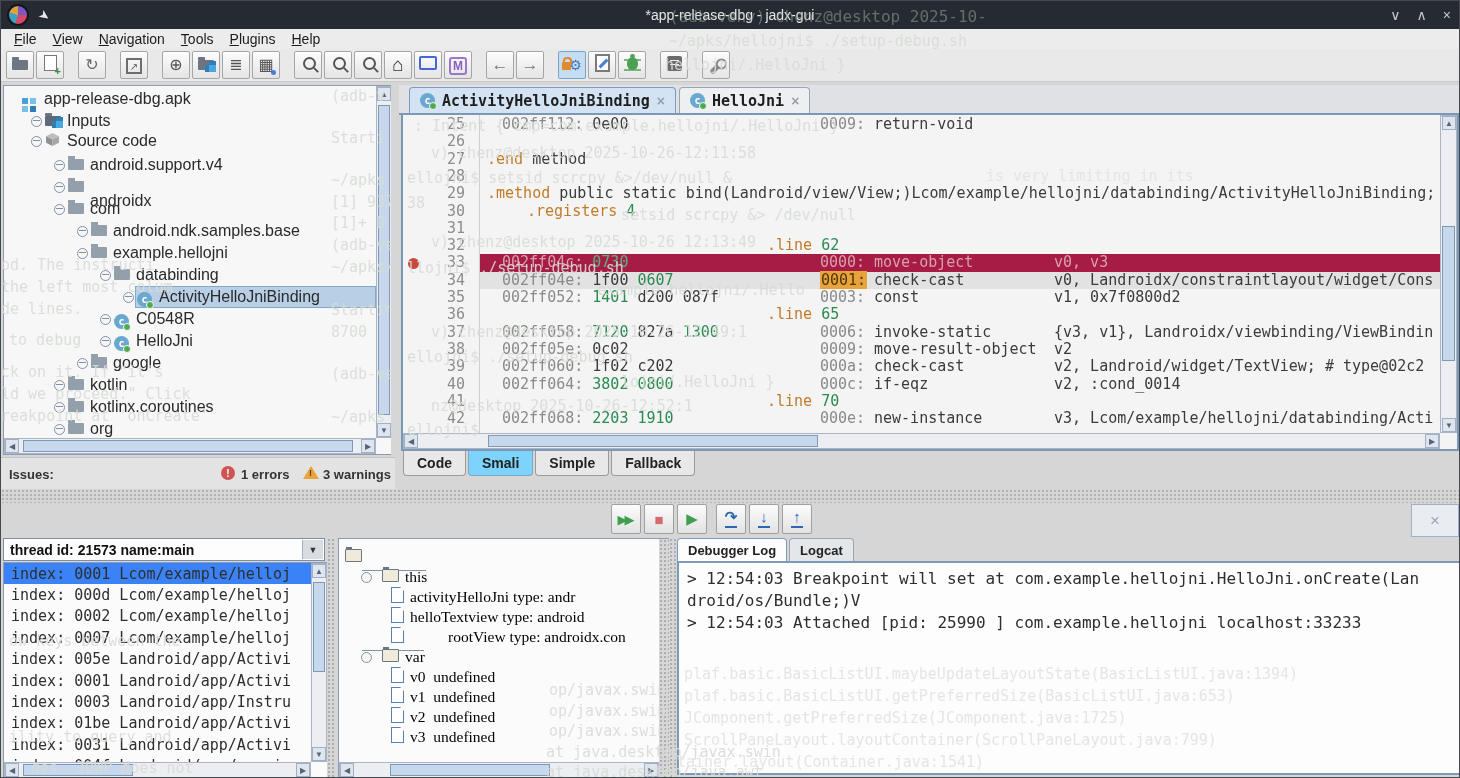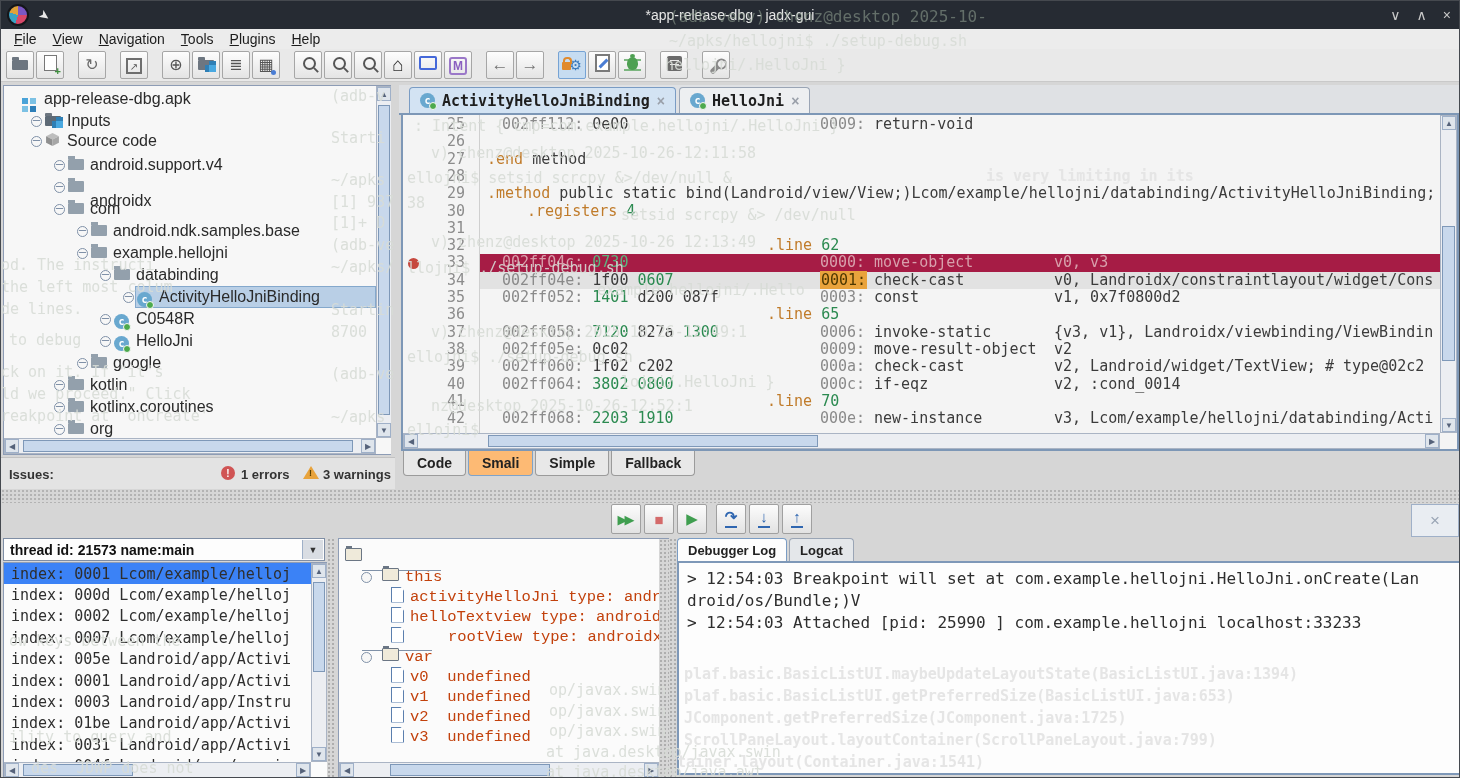--- a/index.html
+++ b/index.html
@@ -102,21 +102,21 @@
   .bpdot{position:absolute;left:5px;top:3.5px;width:11px;height:11px;border-radius:50%;background:#c6483e;cursor:pointer;}
   .seg{position:absolute;white-space:pre;}
   .c-addr{color:#8a8a8a;} .c-dk{color:#3b3b3b;} .c-gr{color:#2b8a50;} .c-kw{color:#c07b2a;}
   .hl-red .c-addr,.hl-red .c-dk{color:#d8a0ac;}
   .hl-red .c-gr{color:#5cb37f;}
   .c-mark{background:#e9a33c;color:#4d3800;padding:0 1px;margin-top:40px;}
   
   #viewtabs{position:absolute;left:402px;top:450px;height:28px;display:flex;align-items:flex-start;gap:2px;}
   .vtab{height:24px;padding:0 13px;display:flex;align-items:center;border:1px solid #9b9b9b;border-top:none;border-radius:0 0 4px 4px;
      background:#e8e8e8;font-size:14px;font-weight:bold;color:#222;cursor:pointer;}
-  .vtab.active{background:#fdba74;border-color:#7fa3c9;}
+  .vtab.active{background:#7dd3fc;border-color:#7fa3c9;}
   
   #vsplit1{position:absolute;left:390px;top:84px;width:8px;height:406px;background:#d6d6d6;}
   #hsplit{position:absolute;left:0;top:488px;width:100%;height:14px;background:#d6d6d6 radial-gradient(#b3b3b3 1px,transparent 1.2px);background-size:4px 4px;}
   
   #dbgbar{position:absolute;left:610px;top:503px;height:30px;display:flex;align-items:center;gap:3px;}
   .dbtn{width:28px;height:28px;border:1px solid #a0a0a0;border-radius:2px;background:linear-gradient(#fcfcfc,#e2e2e2);
      display:inline-flex;align-items:center;justify-content:center;cursor:pointer;position:relative;}
   .dg{color:#3f9e4f;font-size:13px;letter-spacing:-3px;padding-right:3px;}
   .dstop{color:#d46a6a;font-size:15px;}
   .drun{color:#3f9e4f;font-size:15px;}
@@ -128,38 +128,38 @@
   #threadcombo{position:absolute;left:2px;top:537px;width:322px;height:23px;background:#fdfdfd;border:1px solid #7f8ea5;
      font-size:14px;font-weight:bold;color:#111;display:flex;align-items:center;padding-left:6px;box-sizing:border-box;cursor:pointer;}
   #combobtn{position:absolute;right:1px;top:1px;width:20px;height:19px;background:#d9dde3;border-left:1px solid #9fb0c8;
      display:flex;align-items:center;justify-content:center;font-size:9px;color:#333;}
   #frames{left:2px;top:561px;width:323px;height:215px;}
   #frames-inner{position:absolute;left:0;top:0;right:16px;bottom:16px;overflow:hidden;font-family:"DejaVu Sans Mono",monospace;font-size:15px;color:#2e2e2e;}
   .frow{position:absolute;left:0;right:0;height:21.4px;display:flex;align-items:center;padding-left:7px;white-space:pre;cursor:pointer;}
   .frow.sel{background:#3b82f6;}
   
   #varspane{left:337px;top:537px;width:330px;height:239px;background:#fbfbfb;}
-  #vars-inner{position:absolute;left:0;top:0;right:10px;bottom:16px;overflow:hidden;font-family:Liberation Mono, monospace;font-size:15.5px;color:#c2410c;}
+  #vars-inner{position:absolute;left:0;top:0;right:10px;bottom:16px;overflow:hidden;font-family:Liberation Serif, serif;font-size:15.5px;color:#000000;}
   .vrow{position:absolute;height:20px;display:flex;align-items:center;gap:6px;white-space:pre;cursor:pointer;}
   .vfold{width:15px;height:11px;border:1px solid #6b7684;background:#efeada;border-radius:1px;position:relative;display:inline-block;flex:none;}
   .vfold::before{content:"";position:absolute;left:0;top:-3px;width:6px;height:2px;background:#6b7684;}
   .vdoc{width:11px;height:14px;background:#fff;border:1px solid #5b7fae;display:inline-block;flex:none;
      clip-path:polygon(0 0,70% 0,100% 25%,100% 100%,0 100%);}
   
   #logtabs{position:absolute;left:676px;top:537px;height:24px;display:flex;align-items:flex-end;gap:2px;}
   .ltab{height:23px;padding:0 10px;display:flex;align-items:center;border:1px solid #9aa5b5;border-bottom:none;border-radius:4px 4px 0 0;
      background:#e4e7ea;font-size:13px;font-weight:bold;color:#222;cursor:pointer;}
   .ltab.active{background:#fdfdfd;border-color:#7a9cc4;}
   #logbox{left:676px;top:560px;right:2px;width:780px;height:210px;background:#fdfdfd;border:2px solid #7e98b8;}
   .logline{position:absolute;left:8px;white-space:pre;font-family:"DejaVu Sans Mono",monospace;font-size:16px;color:#2e2e2e;}
   
   #ghosts{position:absolute;inset:0;pointer-events:none;z-index:40;}
   .ghost{position:absolute;font-family:"DejaVu Sans Mono",monospace;font-size:15px;white-space:pre;}
   .gl{color:rgba(215,220,214,0.9);}
-  .gw{color:rgba(228,228,228,0.95);font-weight:bold;}
+  .gw{color:rgba(228,228,228,0.95);}
   .gd{color:rgba(150,165,150,0.55);font-size:16px;}
 </style>
 </head>
 <body>
 
 <div id="win">
 
   <div id="titlebar">
     <span id="applogo"></span>
     <span id="pin">➤</span>

